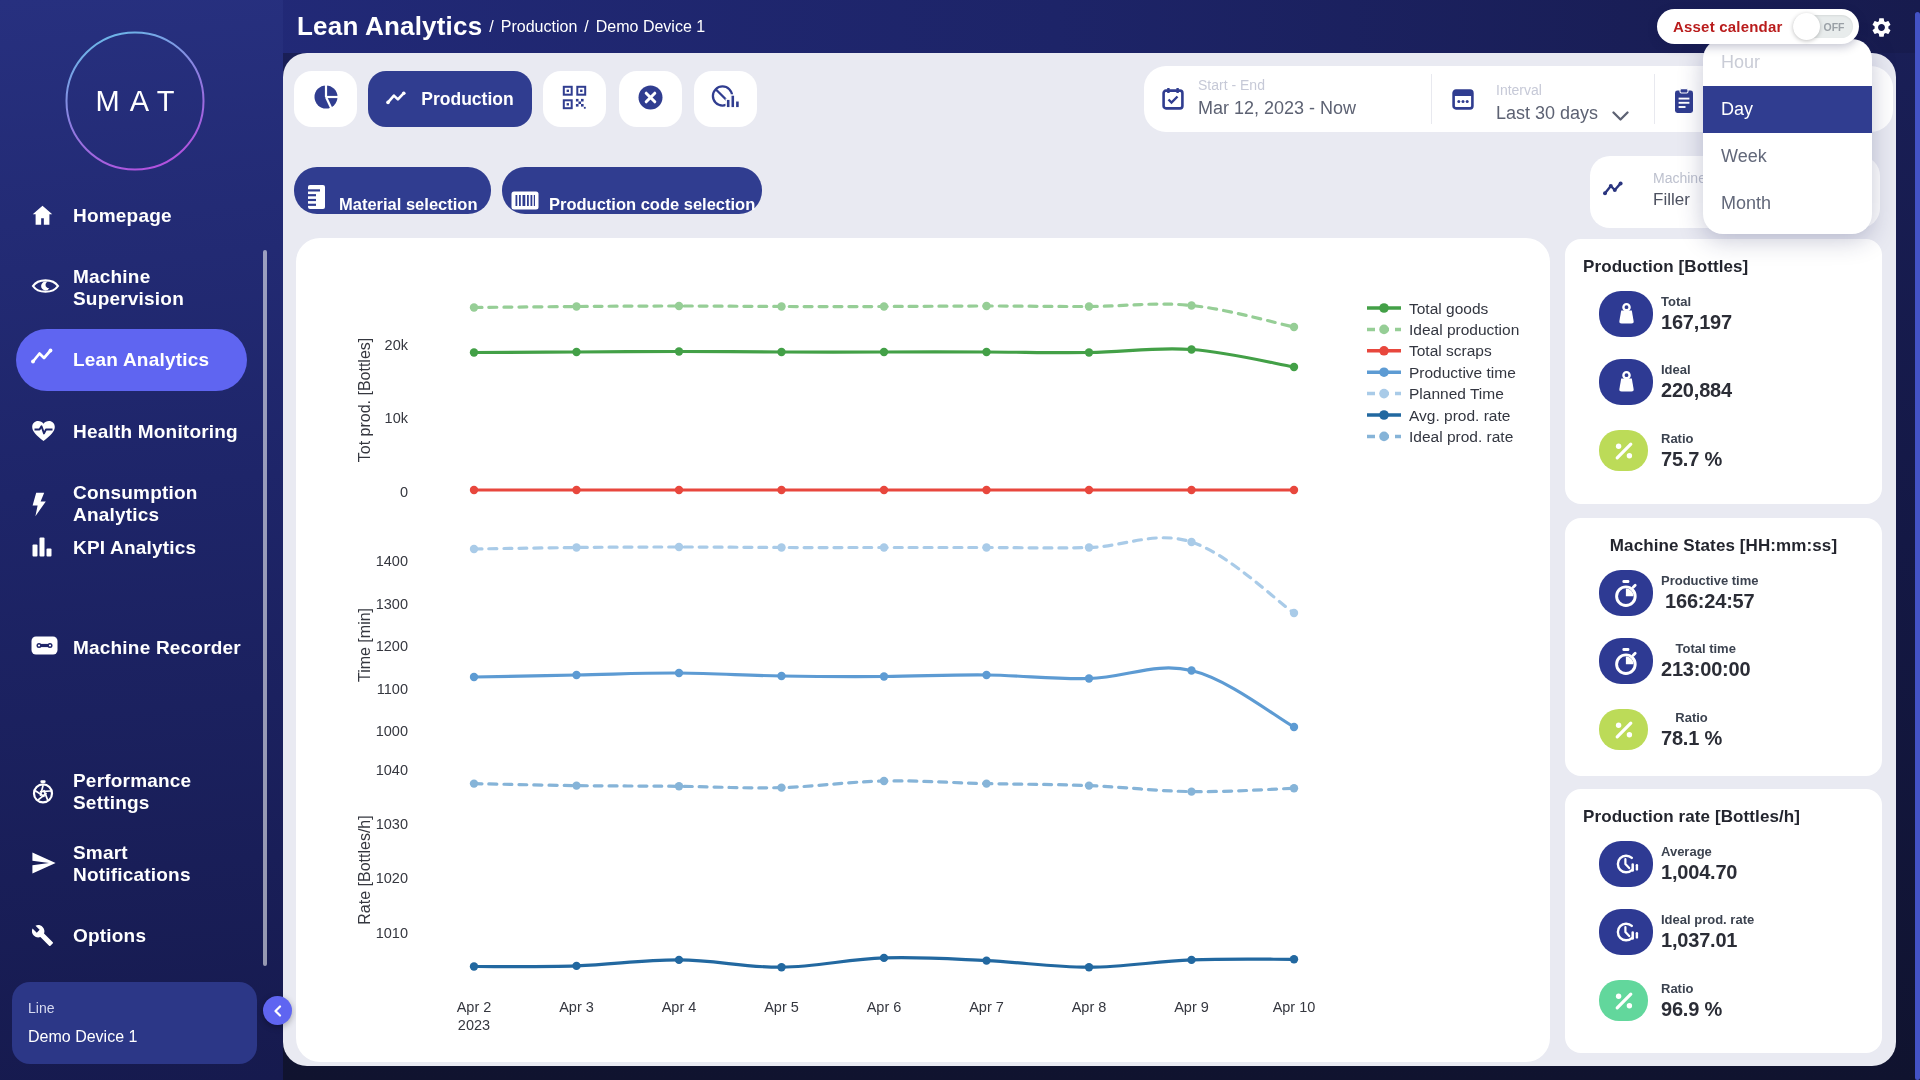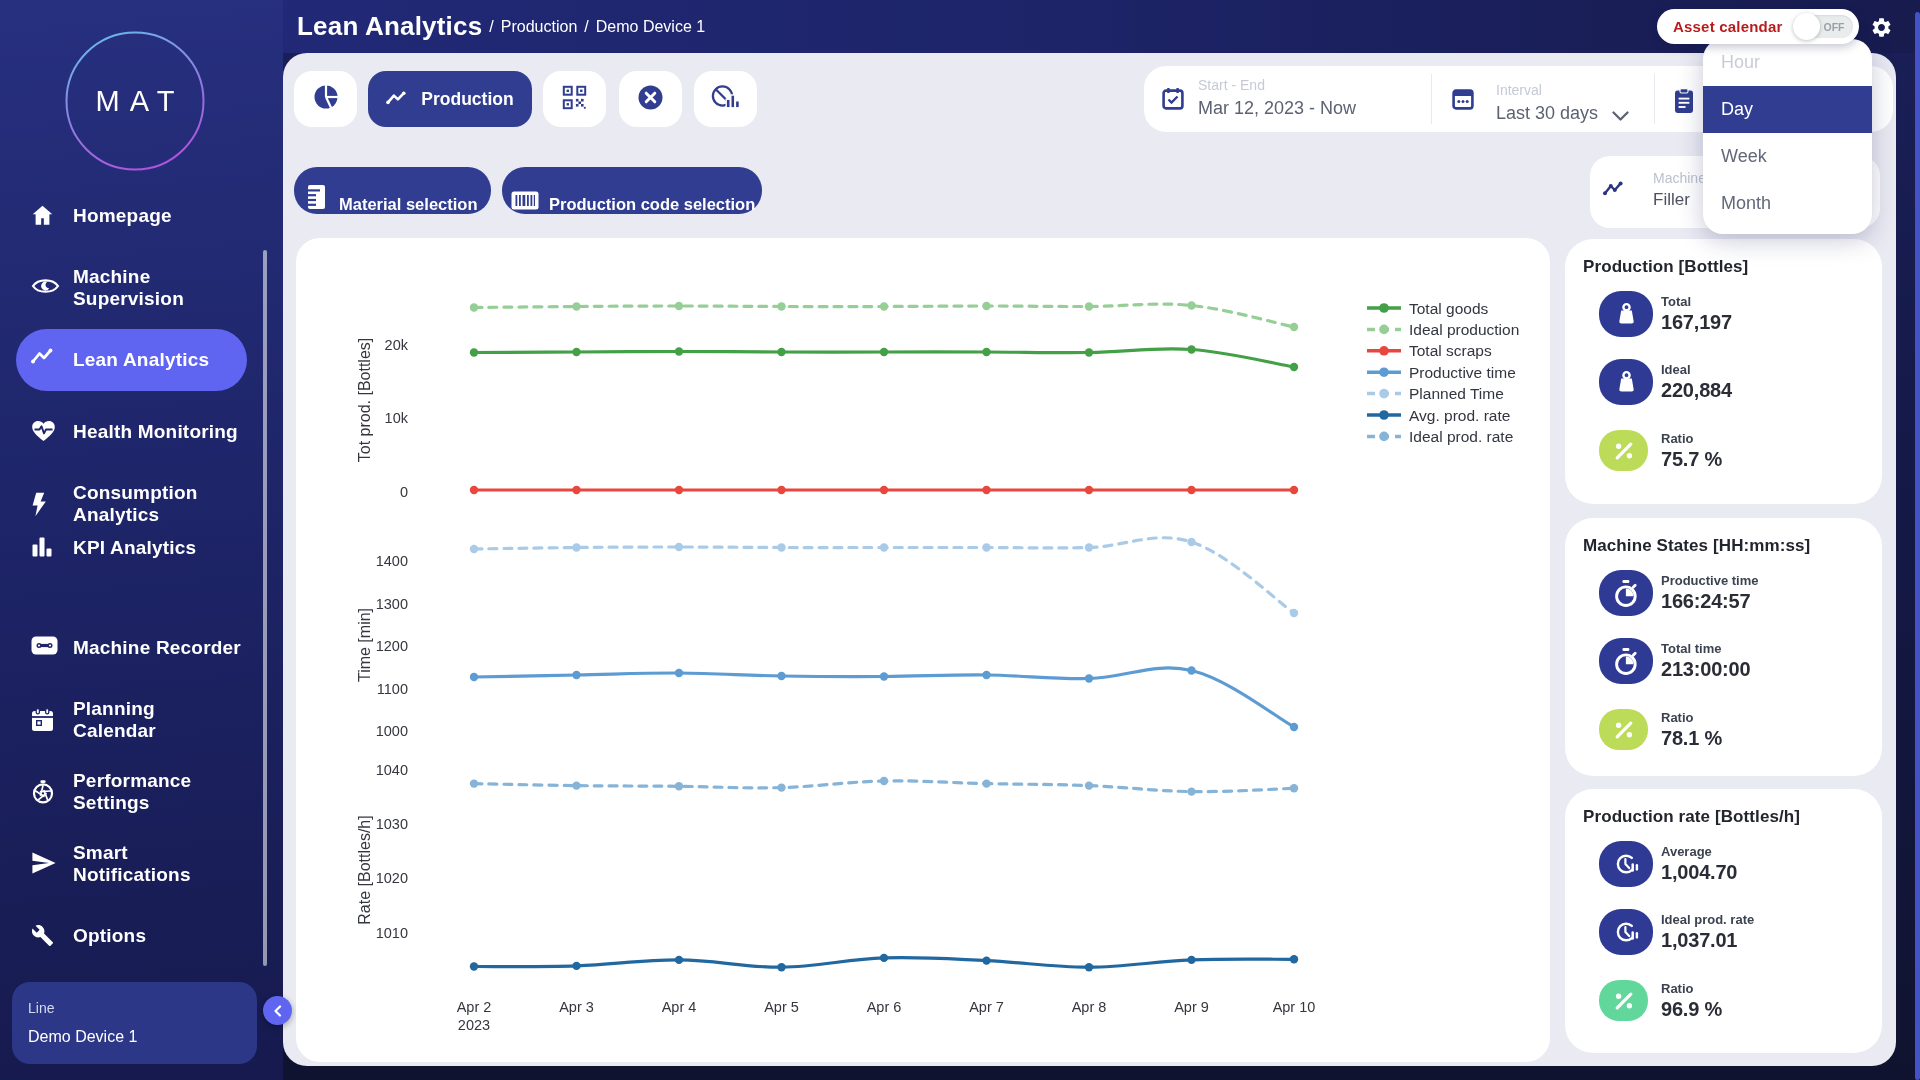--- a/index.html
+++ b/index.html
@@ -58,33 +58,33 @@
 #p-mat { left:11px; top:114px; width:197px; height:47px; }
 #p-code { left:219px; top:114px; width:260px; height:47px; }
 
 
 #machchip { left:1307px; top:103px; width:290px; height:72px; background:#fff; border-radius:20px; }
 
 
 #chartcard { left:13px; top:185px; width:1254px; height:824px; background:#fff; border-radius:24px; }
 
 
-.scard { left:1282px; width:317px; background:#fff; border-radius:28px; padding:16px 18px 0 18px; }
+.scard { left:1282px; width:317px; background:#fff; border-radius:16px; padding:16px 18px 0 18px; }
 .scard h3 { font-size:17px; font-weight:700; color:#23252e; letter-spacing:0.1px; white-space:nowrap; margin-top:2px; }
 .srow { display:flex; align-items:center; margin-top:22px; } .srow:first-of-type { margin-top:14px; } .srow.rr { margin-top:25px; }
 .srow .cir { width:54px; height:46px; border-radius:22px; flex:none; margin-left:16px;
   display:flex; align-items:center; justify-content:center; }
 .cir.navy { background:#2e3a93; }
 .cir.lime { background:#bcdb58; width:49px; height:41px; border-radius:20px; }
 .cir.mint { background:#62d79c; width:49px; height:41px; border-radius:20px; }
 .srow .txt { margin-left:8px; } .cir.lime + .txt, .cir.mint + .txt { margin-left:13px; }
 .srow .lab { font-size:13px; font-weight:700; color:#3c4350; }
 .srow .val { font-size:20px; font-weight:700; color:#2b2d36; margin-top:2px; letter-spacing:-0.2px; }
 #scard1 { top:186px; height:265px; }
-#scard2 { top:465px; height:258px; }
+#scard2 { top:465px; height:258px;text-align:center; }
 #scard3 { top:736px; height:264px; }
 
 
 #dropdown { left:1703px; top:39px; width:169px; height:195px; background:#fff; border-radius:20px;
   box-shadow:0 6px 24px rgba(30,35,90,0.25); z-index:50; }
 #dropdown .it { height:47px;  display:flex; align-items:center; padding-left:18px; font-size:18px; color:#62687a; }
 #dropdown .it.dis { color:#c9ccd6; }
 #dropdown .it.sel { background:#303d90; color:#fff; }
 
 
@@ -173,31 +173,20 @@
   <div class="abs mi" style="top:612px">
       <span class="ic" id="i-rec"><svg width="27" height="19" viewBox="0 0 27 19">
           <rect x="0.5" y="0.5" width="26" height="18" rx="4.5" fill="#fff"></rect>
           <circle cx="8" cy="9.5" r="2.5" fill="#1e2569"></circle>
           <circle cx="19" cy="9.5" r="2.5" fill="#1e2569"></circle>
           <rect x="8" y="7.9" width="11" height="3.2" fill="#1e2569"></rect>
           <circle cx="8" cy="9.5" r="1.1" fill="#fff"></circle>
           <circle cx="19" cy="9.5" r="1.1" fill="#fff"></circle>
         </svg></span>
       <span class="lb">Machine Recorder</span>
-    </div>
-  <div class="abs mi" style="top:684px">
-      <span class="ic" id="i-cal"><svg width="23" height="24" viewBox="0 0 23 24">
-          <path fill="#fff" d="M3.5 3 h16 a2.5 2.5 0 0 1 2.5 2.5 v15 a2.5 2.5 0 0 1 -2.5 2.5 h-16 A2.5 2.5 0 0 1 1 20.5 v-15 A2.5 2.5 0 0 1 3.5 3 z"></path>
-          <rect x="5.2" y="0.6" width="3.2" height="5.2" rx="1.6" fill="#fff" stroke="#1e2569" stroke-width="1.3"></rect>
-          <rect x="14.6" y="0.6" width="3.2" height="5.2" rx="1.6" fill="#fff" stroke="#1e2569" stroke-width="1.3"></rect>
-          <line x1="1" y1="9" x2="22" y2="9" stroke="#1e2569" stroke-width="1.8"></line>
-          <rect x="5" y="12" width="6" height="6" fill="#1e2569"></rect>
-          <rect x="6.4" y="13.4" width="3.2" height="3.2" fill="#fff"></rect>
-        </svg></span>
-      <span class="lb">Planning<br>Calendar</span>
     </div>
   <div class="abs mi" style="top:756px">
       <span class="ic" id="i-perf"><svg width="24" height="24" viewBox="0 0 24 24">
           <rect x="9.4" y="0.2" width="5.2" height="2.8" rx="1.2" fill="#fff"></rect>
           <circle cx="12" cy="13.4" r="9" fill="none" stroke="#fff" stroke-width="2.2"></circle>
           <line x1="12.0" y1="5.7" x2="9.5" y2="15.1" stroke="#fff" stroke-width="1.7" stroke-linecap="round"></line>
           <line x1="4.7" y1="11.0" x2="12.9" y2="16.3" stroke="#fff" stroke-width="1.7" stroke-linecap="round"></line>
           <line x1="7.5" y1="19.6" x2="15.0" y2="13.5" stroke="#fff" stroke-width="1.7" stroke-linecap="round"></line>
           <line x1="16.5" y1="19.6" x2="13.0" y2="10.6" stroke="#fff" stroke-width="1.7" stroke-linecap="round"></line>
           <line x1="19.3" y1="11.0" x2="9.6" y2="11.6" stroke="#fff" stroke-width="1.7" stroke-linecap="round"></line>

